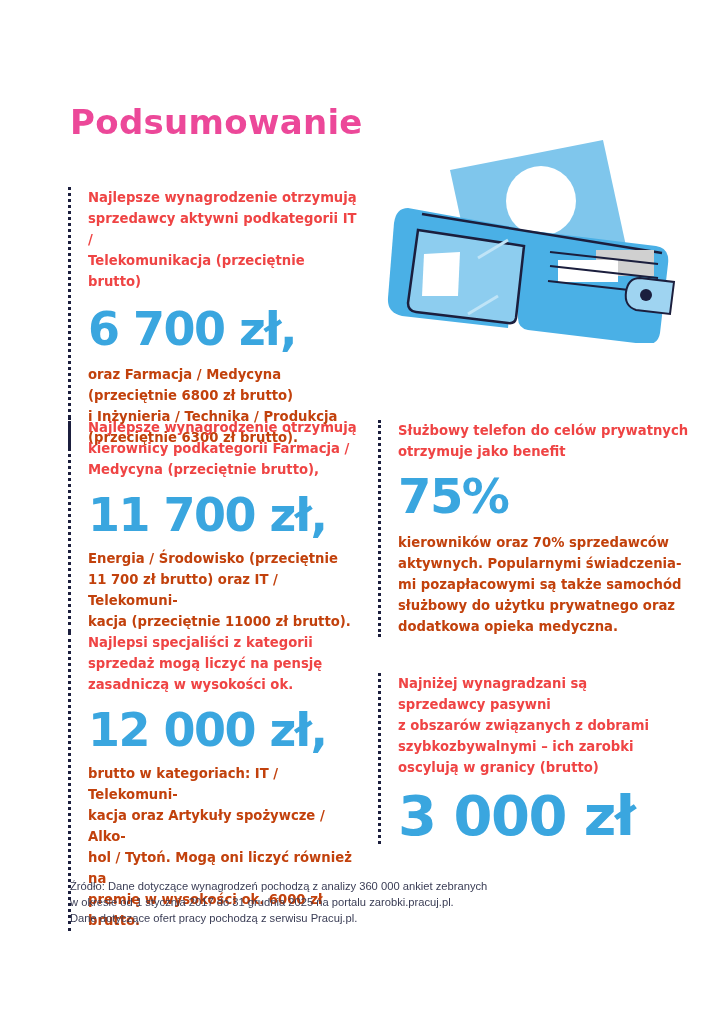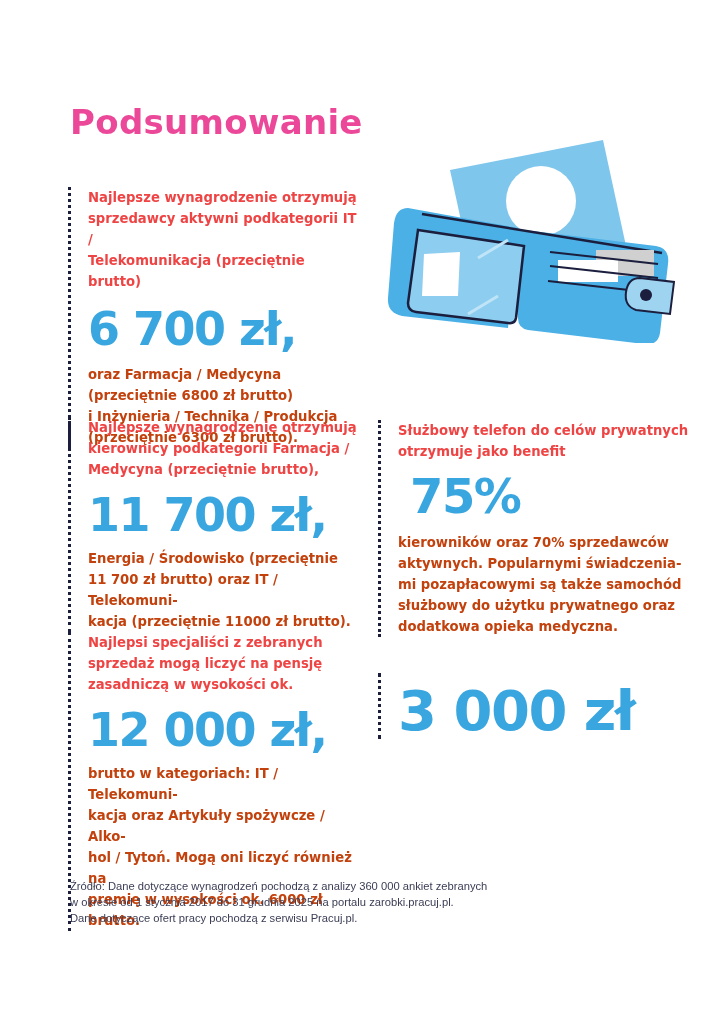--- a/index.html
+++ b/index.html
@@ -25,21 +25,21 @@
     }
     .body-text {
       font-size: 13.2px; font-weight: bold; line-height: 21px; color: #c2410c; white-space: pre-line;
     }
 
     #b1 { left: 68px; top: 187px; width: 290px; }
     #b1 .big { margin: 14px 0 12px 0; }
     #b2 { left: 68px; top: 417px; width: 290px; }
     #b3 { left: 68px; top: 632px; width: 290px; }
     #b4 { left: 378px; top: 420px; width: 320px; }
-    #b4 .big { font-size: 48px; margin: 10px 0 12px 12px; }
+    #b4 .big { font-size: 48px; margin: 10px 0 12px 0; }
     #b5 { left: 378px; top: 673px; width: 300px; }
     #b5 .big { font-size: 56px; margin: 10px 0 0 0; }
 
     .source {
       position: absolute; left: 70px; top: 878px; width: 560px;
       font-family: "Liberation Sans", sans-serif;
       font-size: 11.2px; line-height: 16px; color: #3a3d55; white-space: pre-line;
     }
 
     .wallet { position: absolute; left: 378px; top: 128px; width: 310px; height: 215px; }
@@ -92,21 +92,21 @@
   <div class="lead">Najlepsze wynagrodzenie otrzymują
 kierownicy podkategorii Farmacja /
 Medycyna (przeciętnie brutto),</div>
   <div class="big">11 700 zł,</div>
   <div class="body-text">Energia / Środowisko (przeciętnie
 11 700 zł brutto) oraz IT / Telekomuni-
 kacja (przeciętnie 11000 zł brutto).</div>
 </div>
 
 <div class="block" id="b3">
-  <div class="lead">Najlepsi specjaliści z zebranych
+  <div class="lead">Najlepsi specjaliści z kategorii
 sprzedaż mogą liczyć na pensję
 zasadniczą w wysokości ok.</div>
   <div class="big">12 000 zł,</div>
   <div class="body-text">brutto w kategoriach: IT / Telekomuni-
 kacja oraz Artykuły spożywcze / Alko-
 hol / Tytoń. Mogą oni liczyć również na
 premię w wysokości ok. 6000 zł brutto.</div>
 </div>
 
 <div class="block" id="b4">
@@ -114,18 +114,23 @@
 otrzymuje jako benefit</div>
   <div class="big">75%</div>
   <div class="body-text">kierowników oraz 70% sprzedawców
 aktywnych. Popularnymi świadczenia-
 mi pozapłacowymi są także samochód
 służbowy do użytku prywatnego oraz
 dodatkowa opieka medyczna.</div>
 </div>
 
 <div class="block" id="b5">
+  <div class="lead"> Najniżej wynagradzani są
+sprzedawcy pasywni
+z obszarów związanych z dobrami
+szybkozbywalnymi – ich zarobki
+oscylują w granicy (brutto)</div>
   <div class="big">3 000 zł</div>
 </div>
 
 <div class="source">Źródło: Dane dotyczące wynagrodzeń pochodzą z analizy 360 000 ankiet zebranych
 w okresie od 1 stycznia 2017 do 31 grudnia 2025 na portalu zarobki.pracuj.pl.
 Dane dotyczące ofert pracy pochodzą z serwisu Pracuj.pl.</div>
 
 </body></html>

